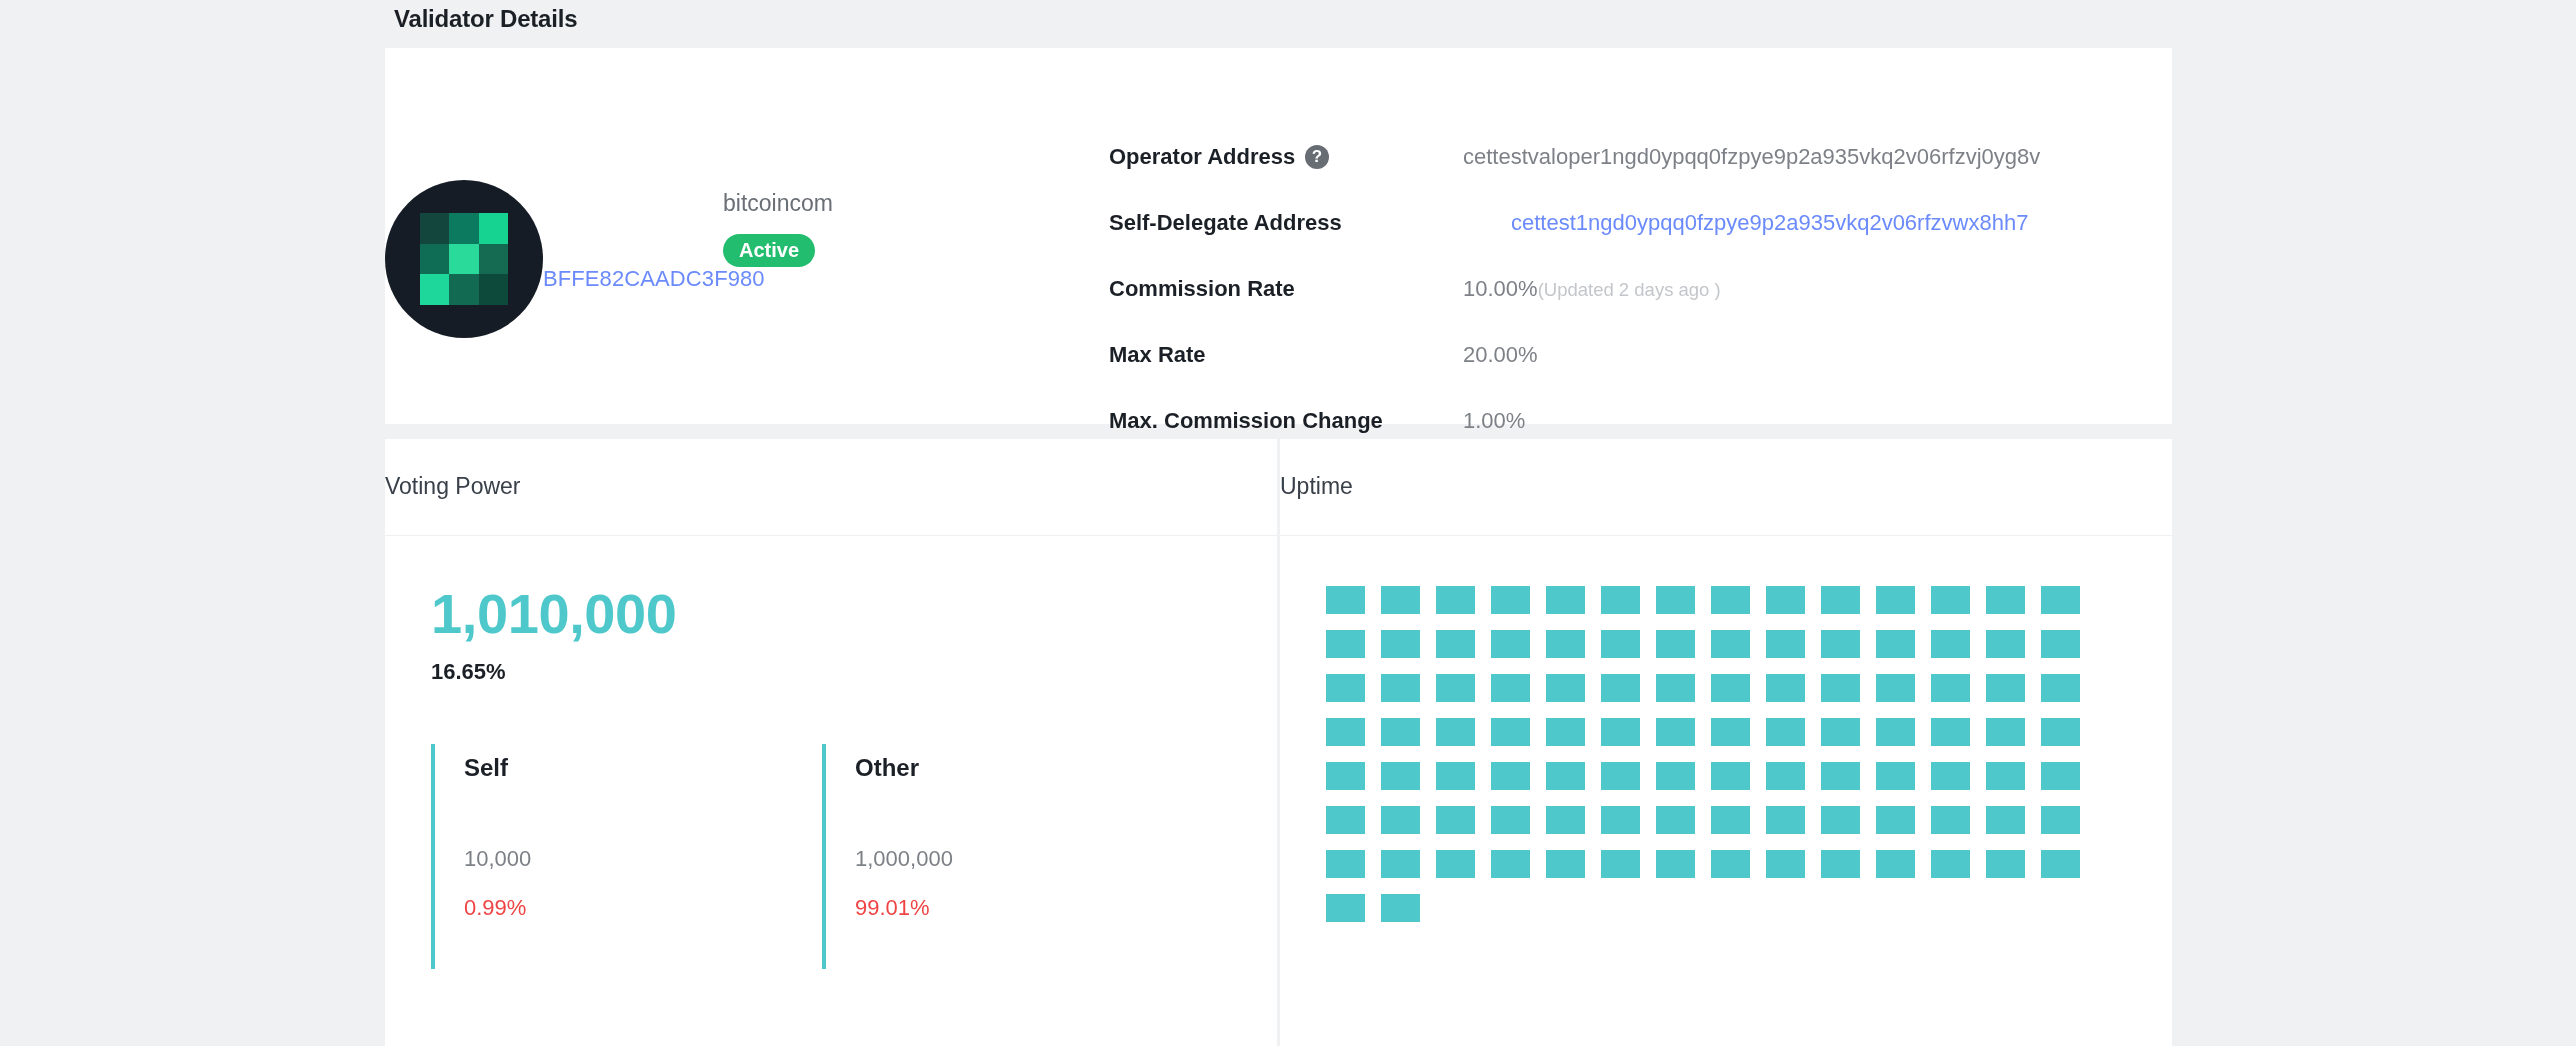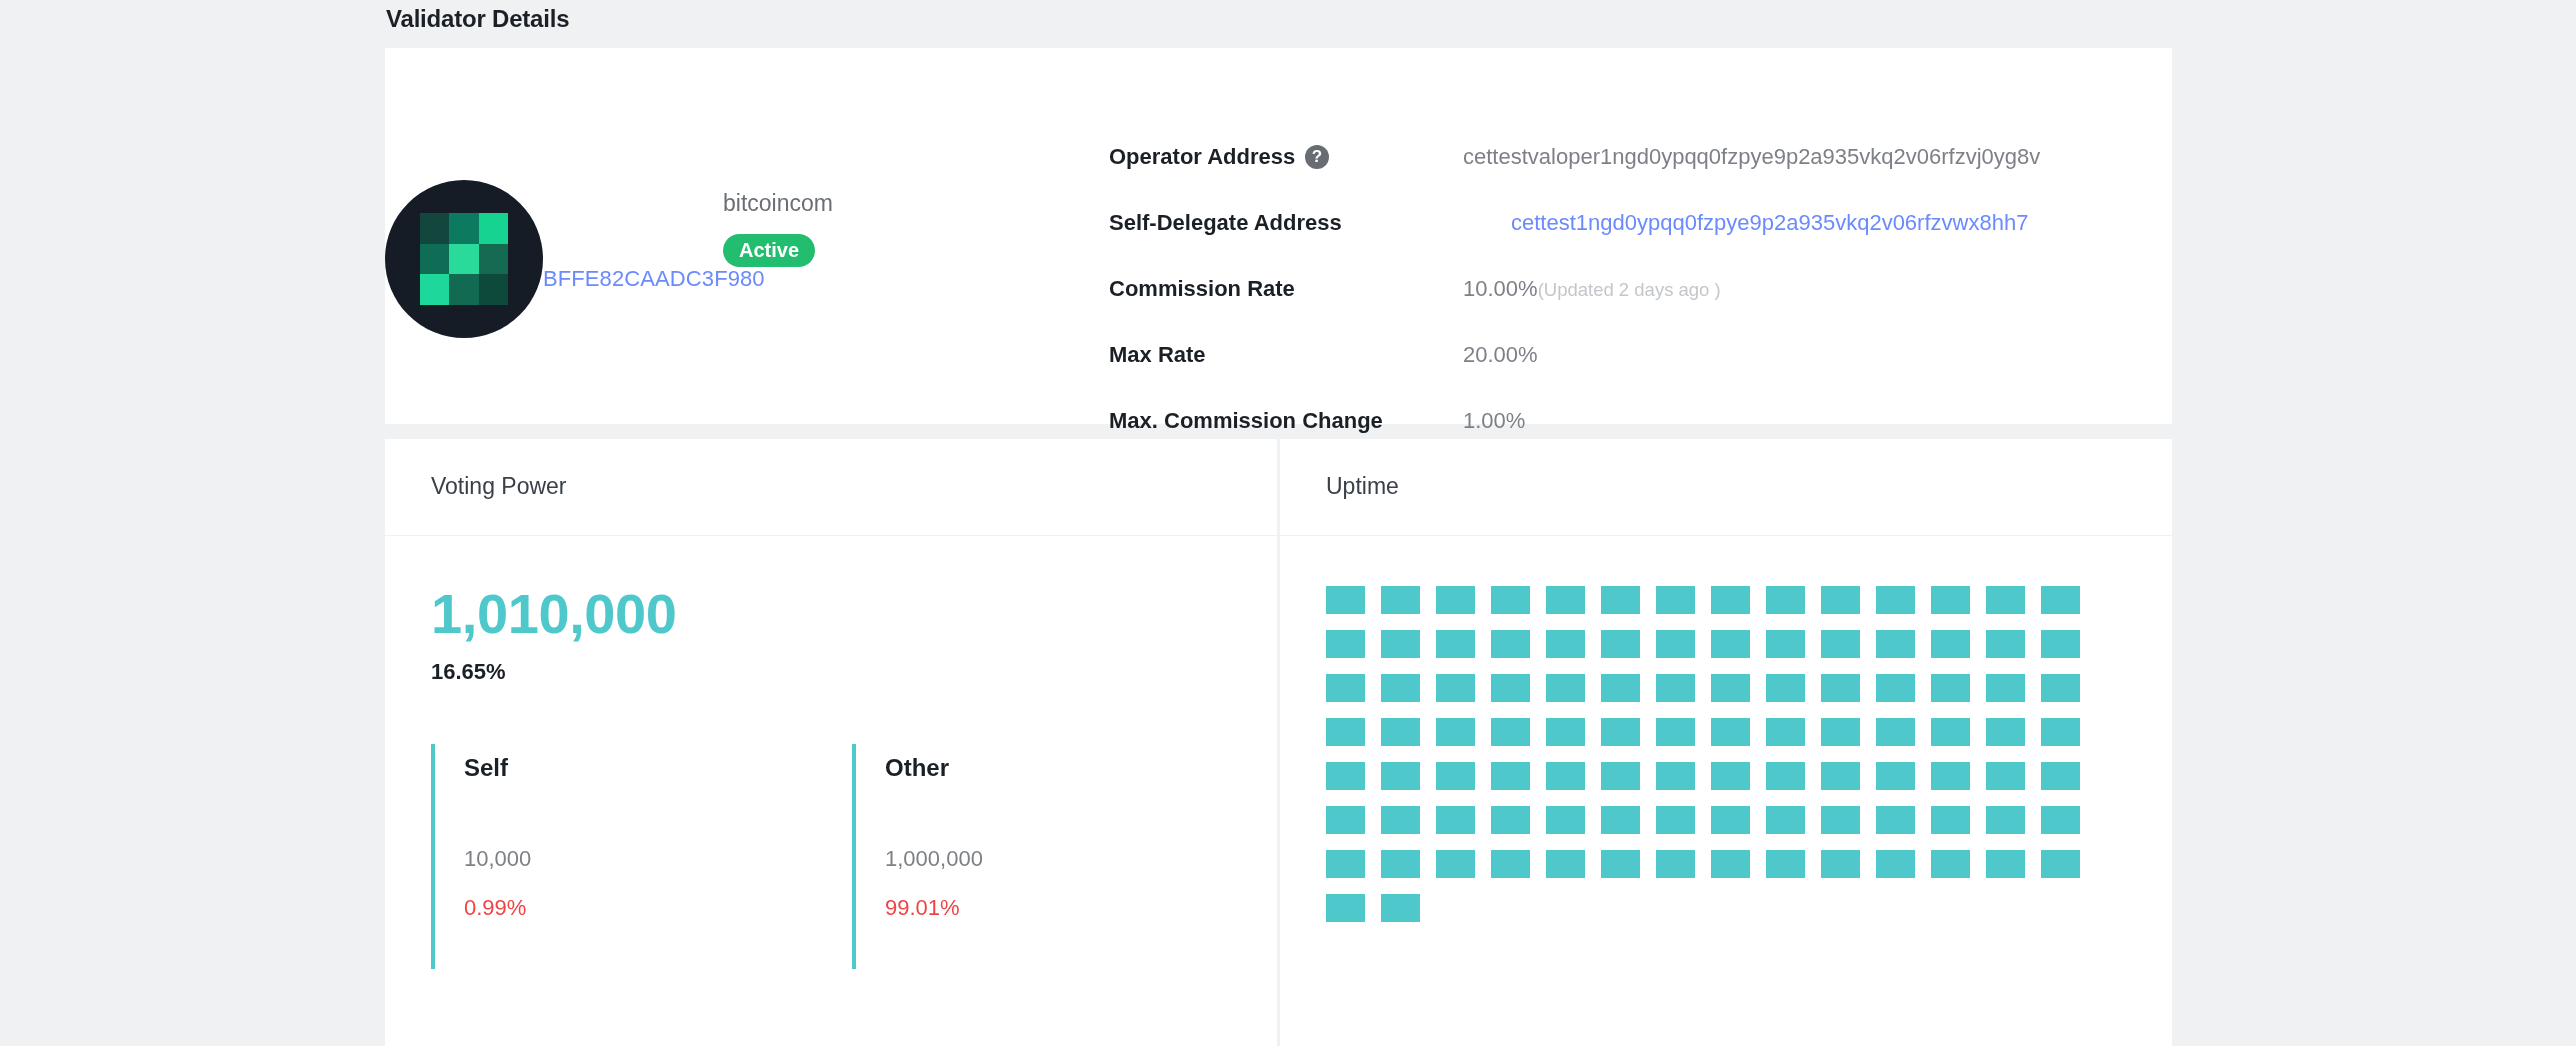--- a/index.html
+++ b/index.html
@@ -20,21 +20,21 @@
 
   .page {
     position: relative;
     width: 2576px;
     height: 1047px;
   }
 
   
   .page-title {
     position: absolute;
-    left: 386px;
+    left: 394px;
     top: 4.8px;
     font-size: 24px;
     font-weight: 700;
     letter-spacing: -0.2px;
     color: #1b2027;
     line-height: 1.2;
   }
 
   
   .card {
@@ -188,21 +188,20 @@
     top: 439px;
     width: 892px;
     height: 628px;
   }
 
   .card-header {
     height: 97px;
     border-bottom: 1.6px solid #eff0f3;
     display: flex;
     align-items: center;
-    padding-left: 46px;
   }
 
   .card-header-title {
     font-size: 23px;
     color: #394049;
     line-height: 1.2;
   }
 
   .card-body {
     padding: 0 46px;
@@ -228,21 +227,21 @@
     line-height: 1.2;
   }
 
   .vp-split {
     display: flex;
     margin-top: 59px;
     gap: 0;
   }
 
   .vp-split-item {
-    width: 421px;
+    width: 391px;
     border-left: 4.8px solid #4ec8cb;
     padding-left: 29px;
     height: 225px;
     flex: none;
   }
 
   .vp-split-label {
     font-size: 24px;
     font-weight: 700;
     color: #1b2027;

